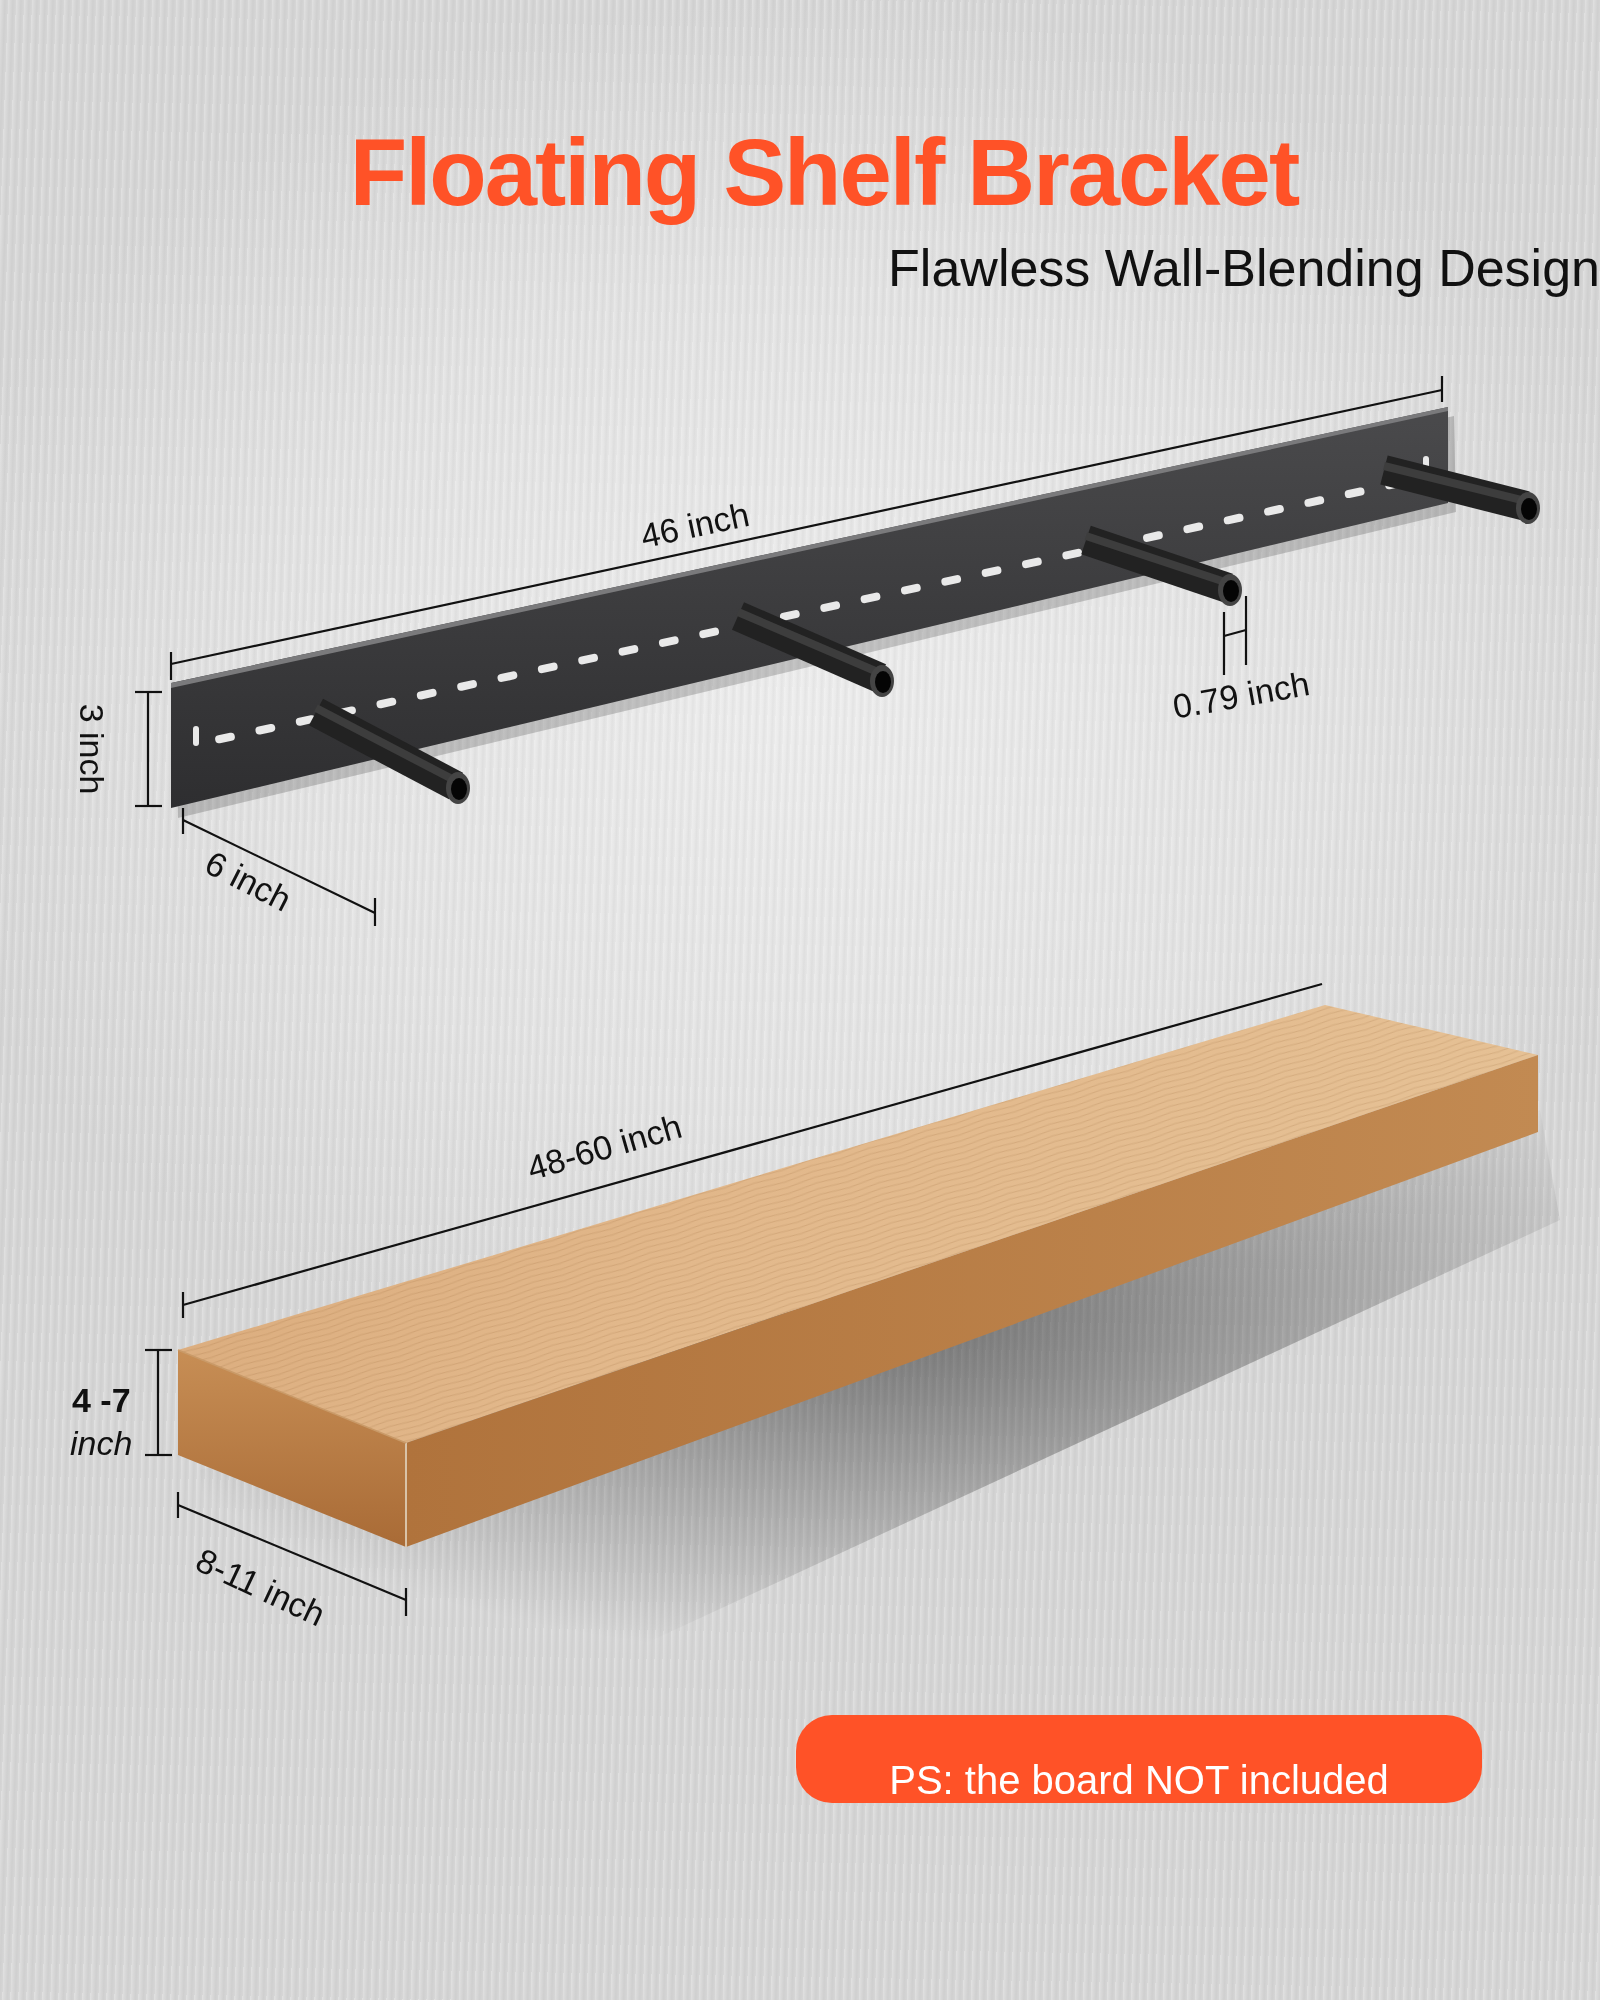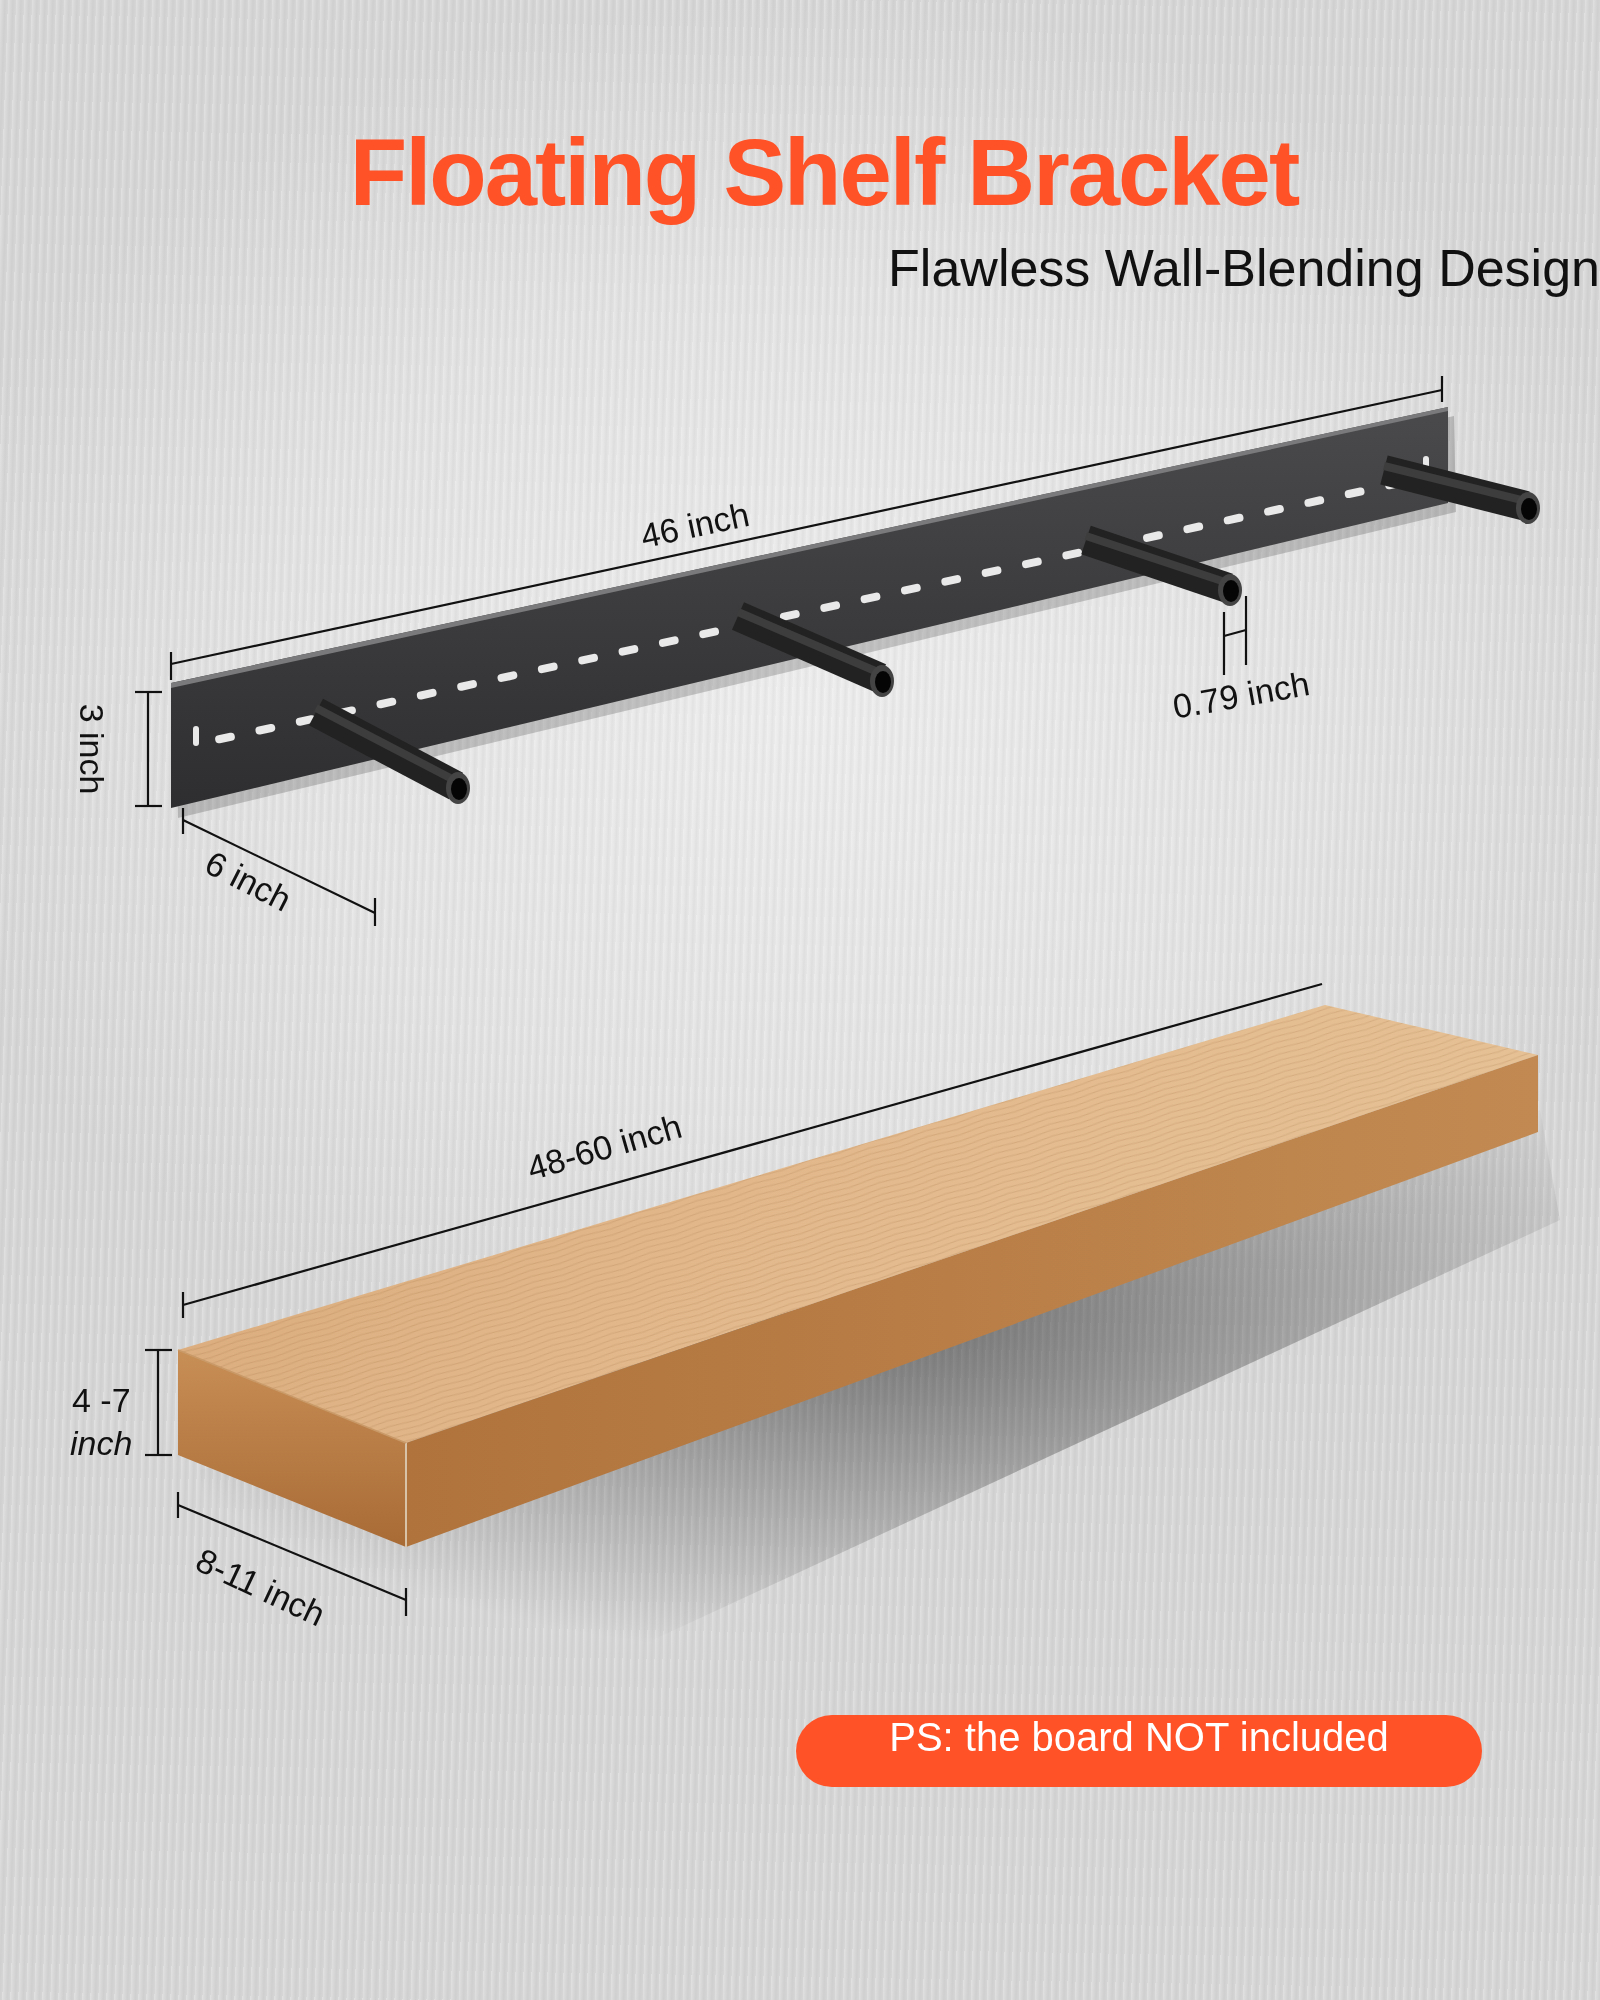--- a/index.html
+++ b/index.html
@@ -24,22 +24,22 @@
     position: absolute; left: 0; width: 1600px; top: 236px;
     text-align: right; font-weight: 400; font-size: 52px; line-height: 64px;
     color: #111;
   }
   svg.art { position: absolute; left: 0; top: 0; }
   .dim {
     position: absolute; font-size: 34px; color: #111; white-space: nowrap;
     transform-origin: center center; line-height: 1;
   }
   .badge {
-    position: absolute; left: 796px; top: 1715px; width: 686px; height: 72px;
-    border-radius: 36px; display: flex; align-items: flex-start; justify-content: center;
+    position: absolute; left: 796px; top: 1715px; width: 686px; height: 88px;
+    border-radius: 36px; display: flex; align-items: flex-end; justify-content: center;
     color: #fff; font-size: 40px; font-weight: 400;
   }
 </style>
 </head>
 <body>
 
 <div class="bg"></div>
 
 <div class="title" style="color:#FF5227">Floating Shelf Bracket</div>
 <div class="subtitle">Flawless Wall-Blending Design</div>
@@ -186,19 +186,19 @@
     </g>
   </g>
 </svg>
 
 <div class="dim" style="left:640px; top:508px; transform: rotate(-12deg);">46 inch</div>
 <div class="dim" style="left:47px; top:732px; transform: rotate(90deg);">3 inch</div>
 <div class="dim" style="left:203px; top:864px; transform: rotate(27deg);">6 inch</div>
 <div class="dim" style="left:1172px; top:678px; transform: rotate(-10deg);">0.79 inch</div>
 
 <div class="dim" style="left:525px; top:1130px; transform: rotate(-16deg);">48-60 inch</div>
-<div class="dim" style="left:72px; top:1383px;">4 -7</div>
+<div class="dim" style="left:72px; top:1383px;font-weight:bold;">4 -7</div>
 <div class="dim" style="left:70px; top:1426px;font-style:italic;">inch</div>
 <div class="dim" style="left:192px; top:1570px; transform: rotate(25deg);">8-11 inch</div>
 
 <div class="badge" style="background:#FF5227">
   <span>PS: the board NOT included</span>
 </div>
 
 </body></html>

